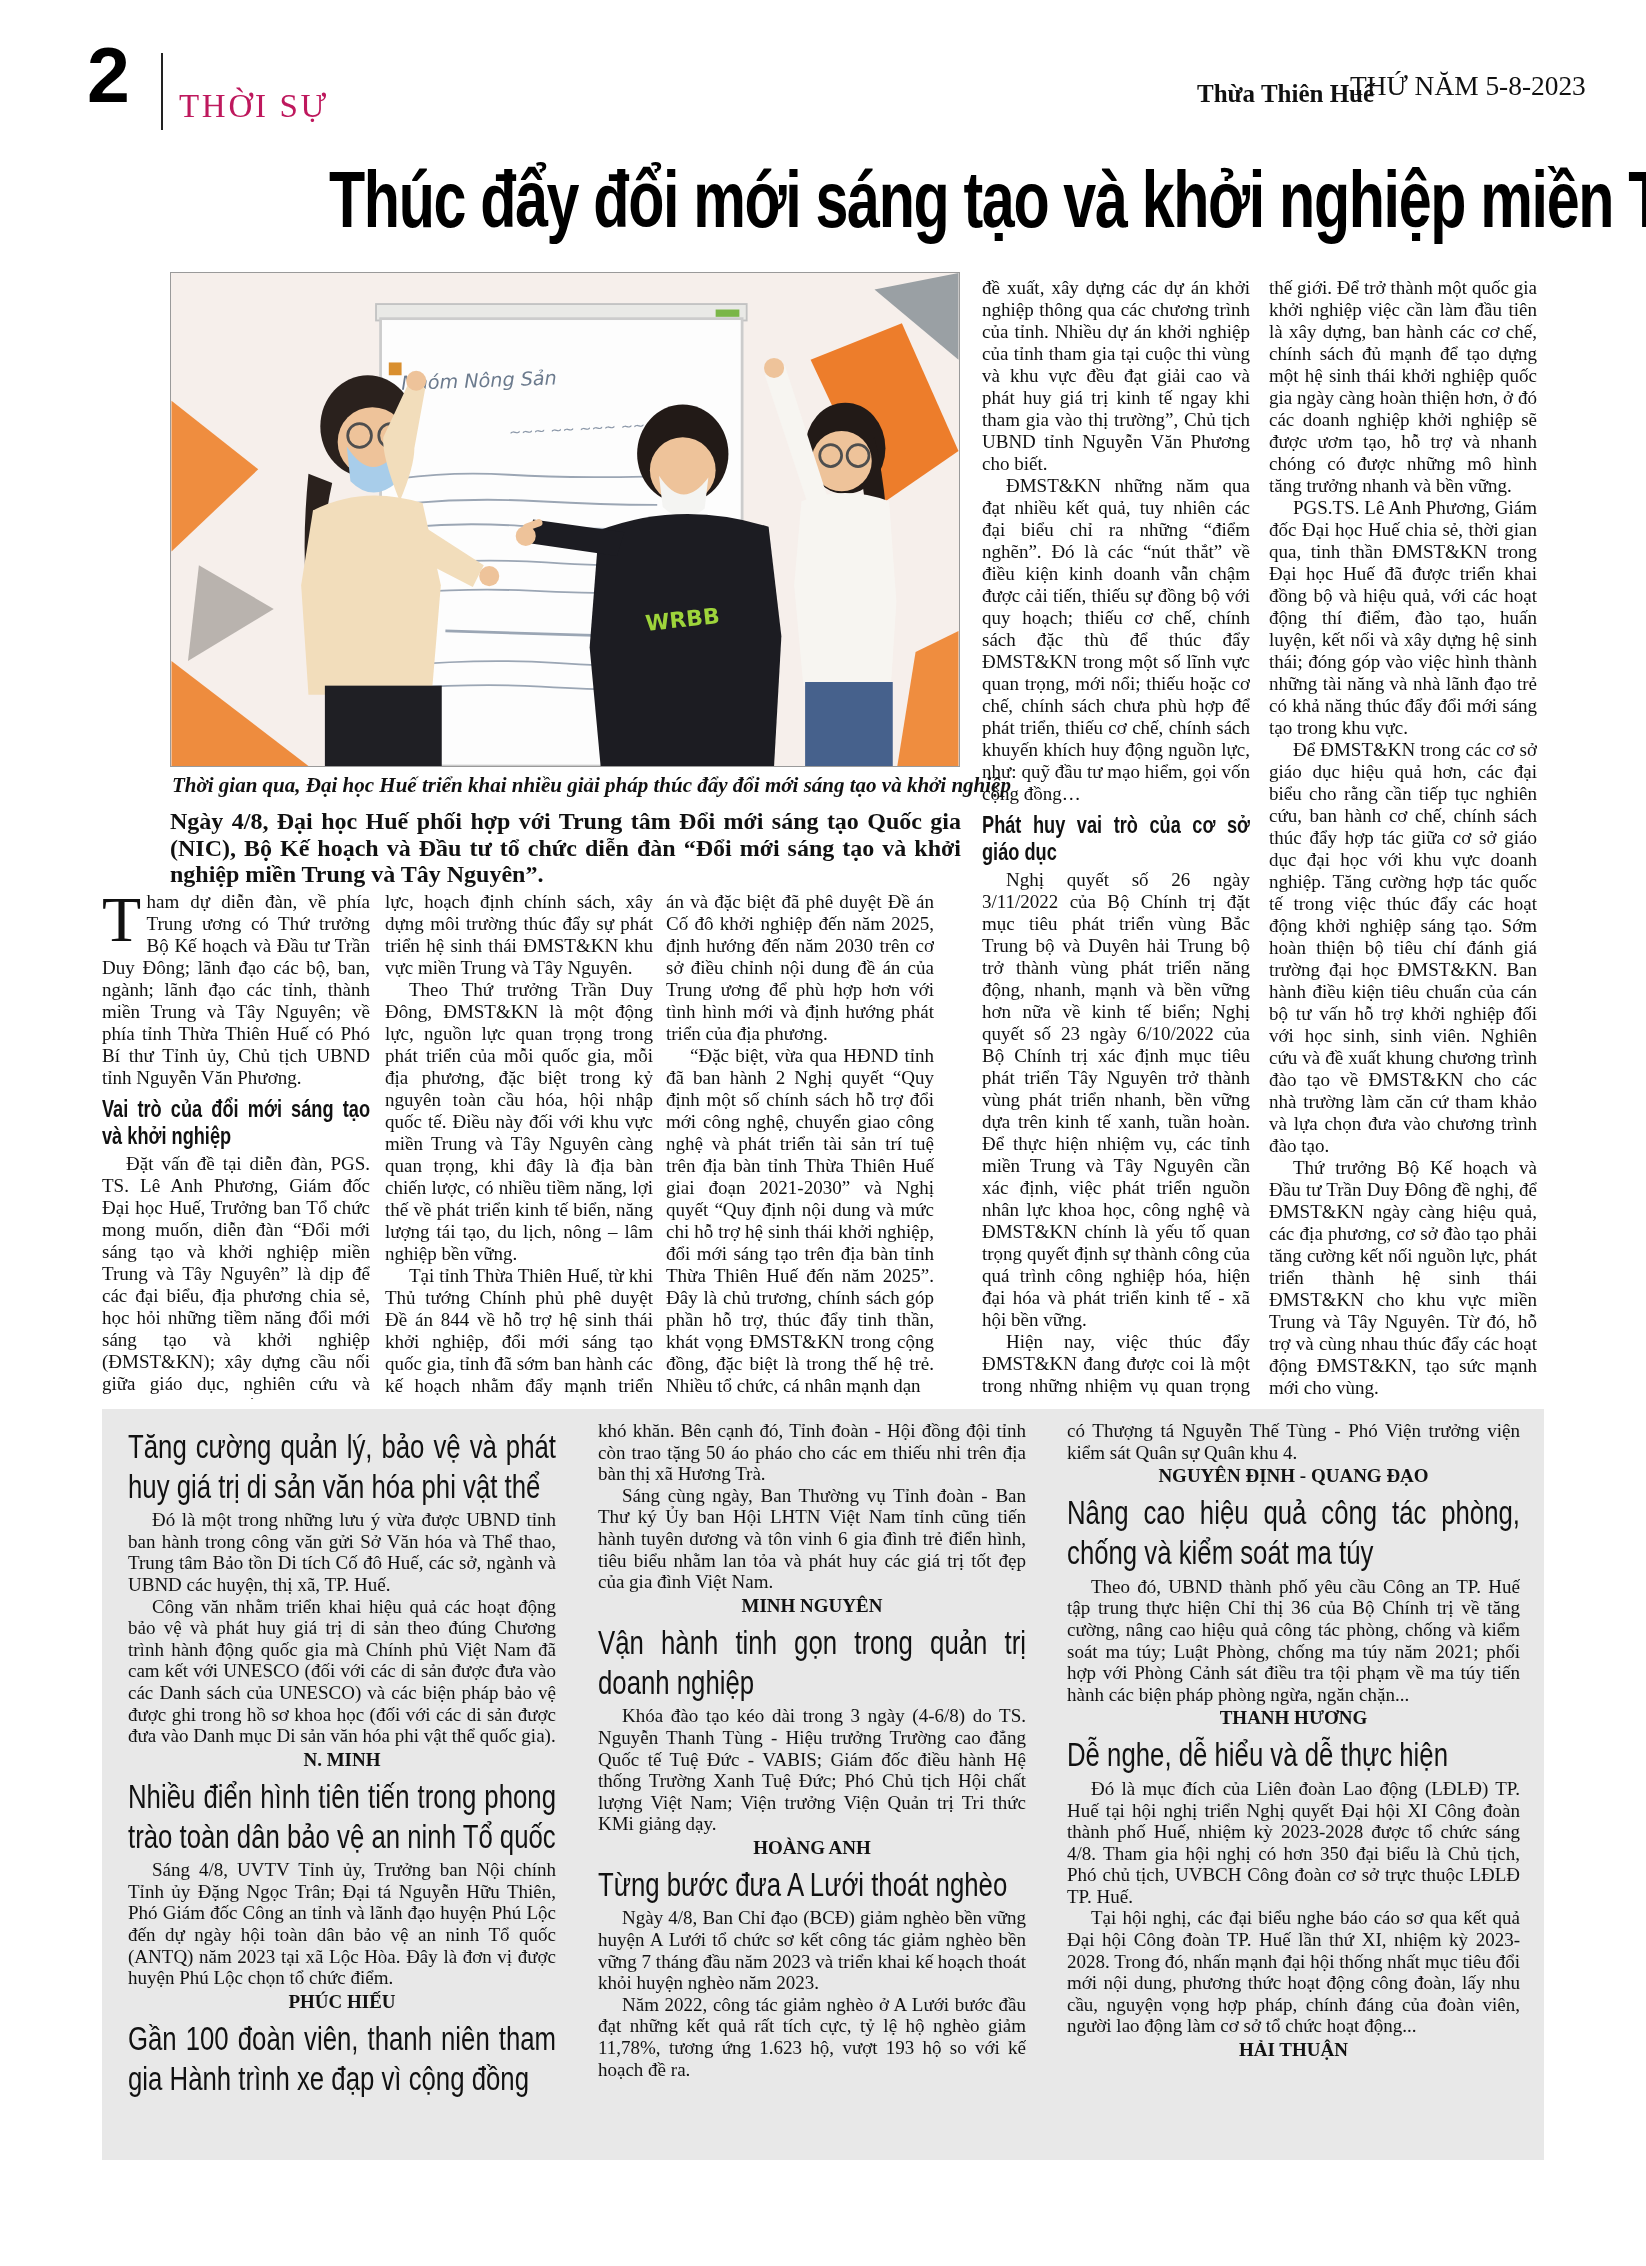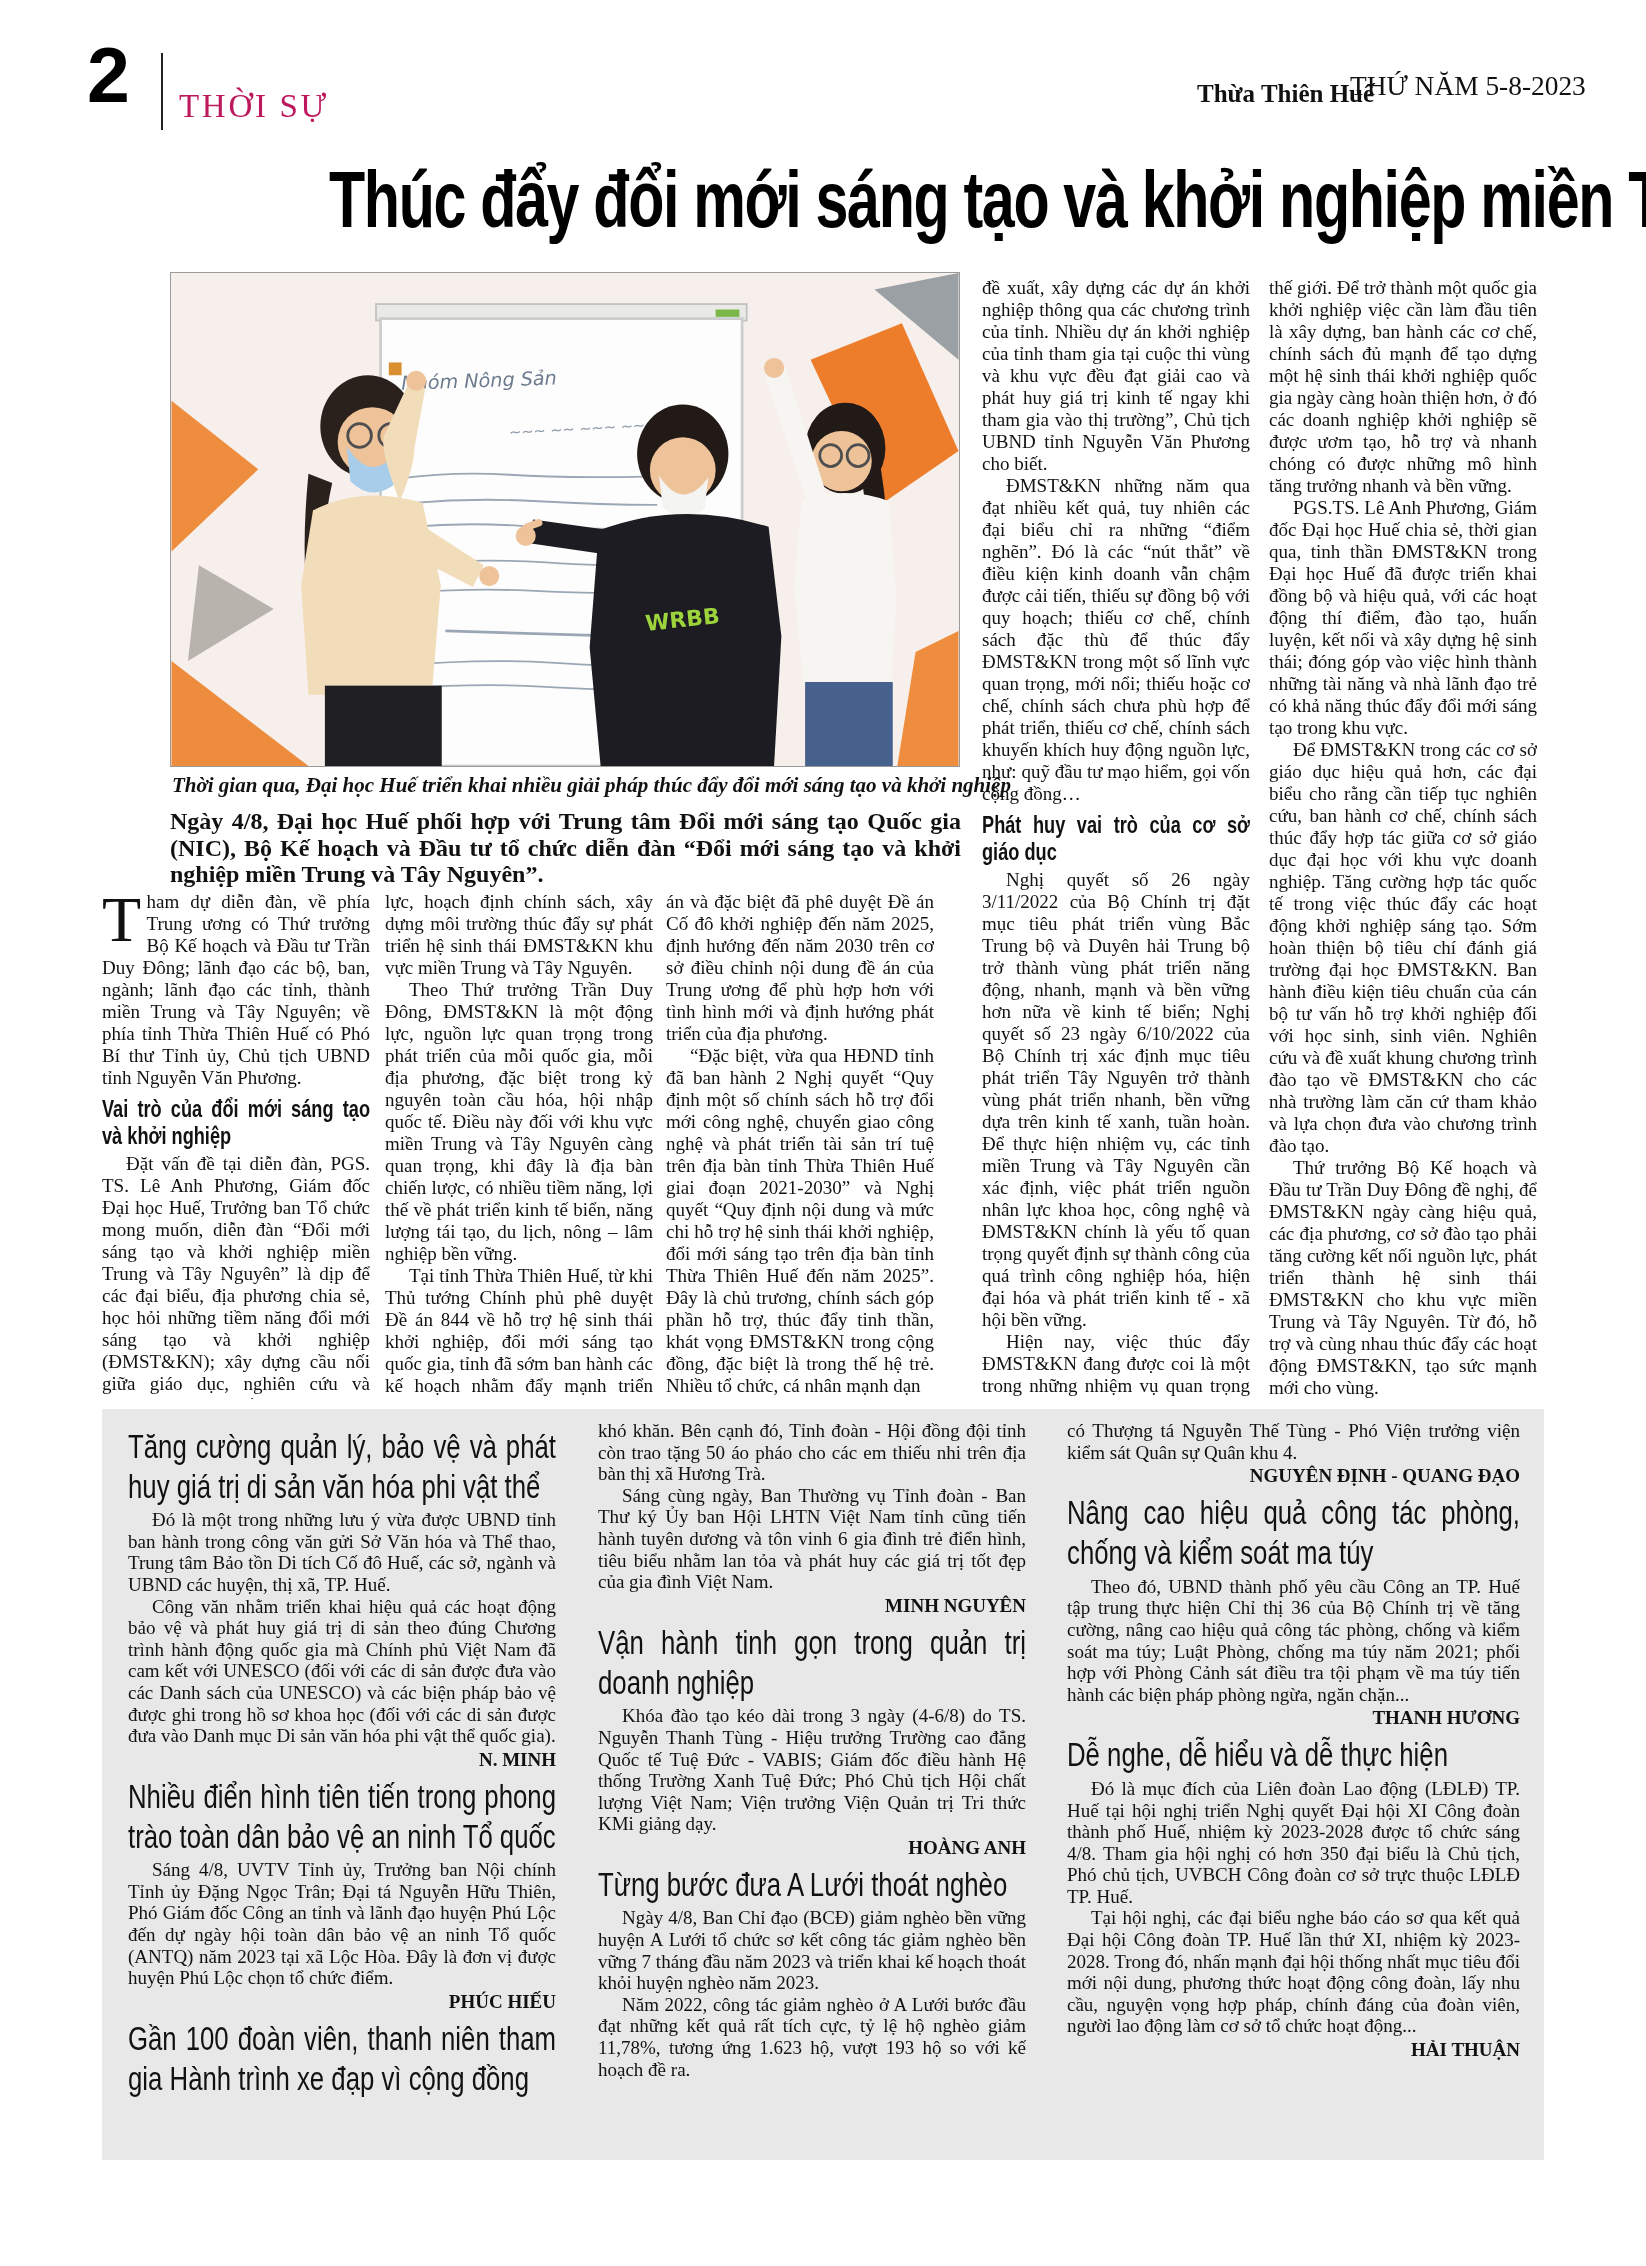--- a/index.html
+++ b/index.html
@@ -31,21 +31,21 @@
   .c2{left:385px;top:891px;width:268px;height:508px;}
   .c3{left:666px;top:891px;width:268px;height:508px;}
   .c4{left:982px;top:277px;width:268px;height:1122px;}
   .c5{left:1269px;top:277px;width:268px;height:1122px;}
   .para{margin:0;}
   .indent{text-indent:24px;font-family:Liberation Serif, serif;}
   .dropcap{float:left;font-size:64px;line-height:49px;padding:3.7px 5.5px 0 0;font-weight:normal;}
   .subhead{margin:7.3px 0 3.7px 0;font-family:"Liberation Sans",sans-serif;font-weight:bold;
            font-size:24px;line-height:26.5px;}
   .cond{display:block;width:132%;transform:scaleX(0.7576);transform-origin:0 50%;}
-  .byline{text-align:right;font-weight:bold;font-size:20px;margin:1.8px 0 3.7px 0;}
+  .byline{text-align:center;font-weight:bold;font-size:20px;margin:1.8px 0 3.7px 0;}
   
   .graybox{position:absolute;left:102px;top:1409px;width:1442px;height:751px;background:#e8e8e8;}
   .bcol{position:absolute;font-size:19px;line-height:21.6px;text-align:justify;overflow:hidden;height:731px;}
   .bL{left:128px;top:1420px;width:428px;}
   .bM{left:598px;top:1420px;width:428px;}
   .bR{left:1067px;top:1420px;width:453px;}
   .art-head{margin:5.5px 0 3.7px 0;font-family:"Liberation Sans",sans-serif;font-weight:normal;
             font-size:34px;line-height:40px;}
   .bcol .byline{font-size:19px;}
   

